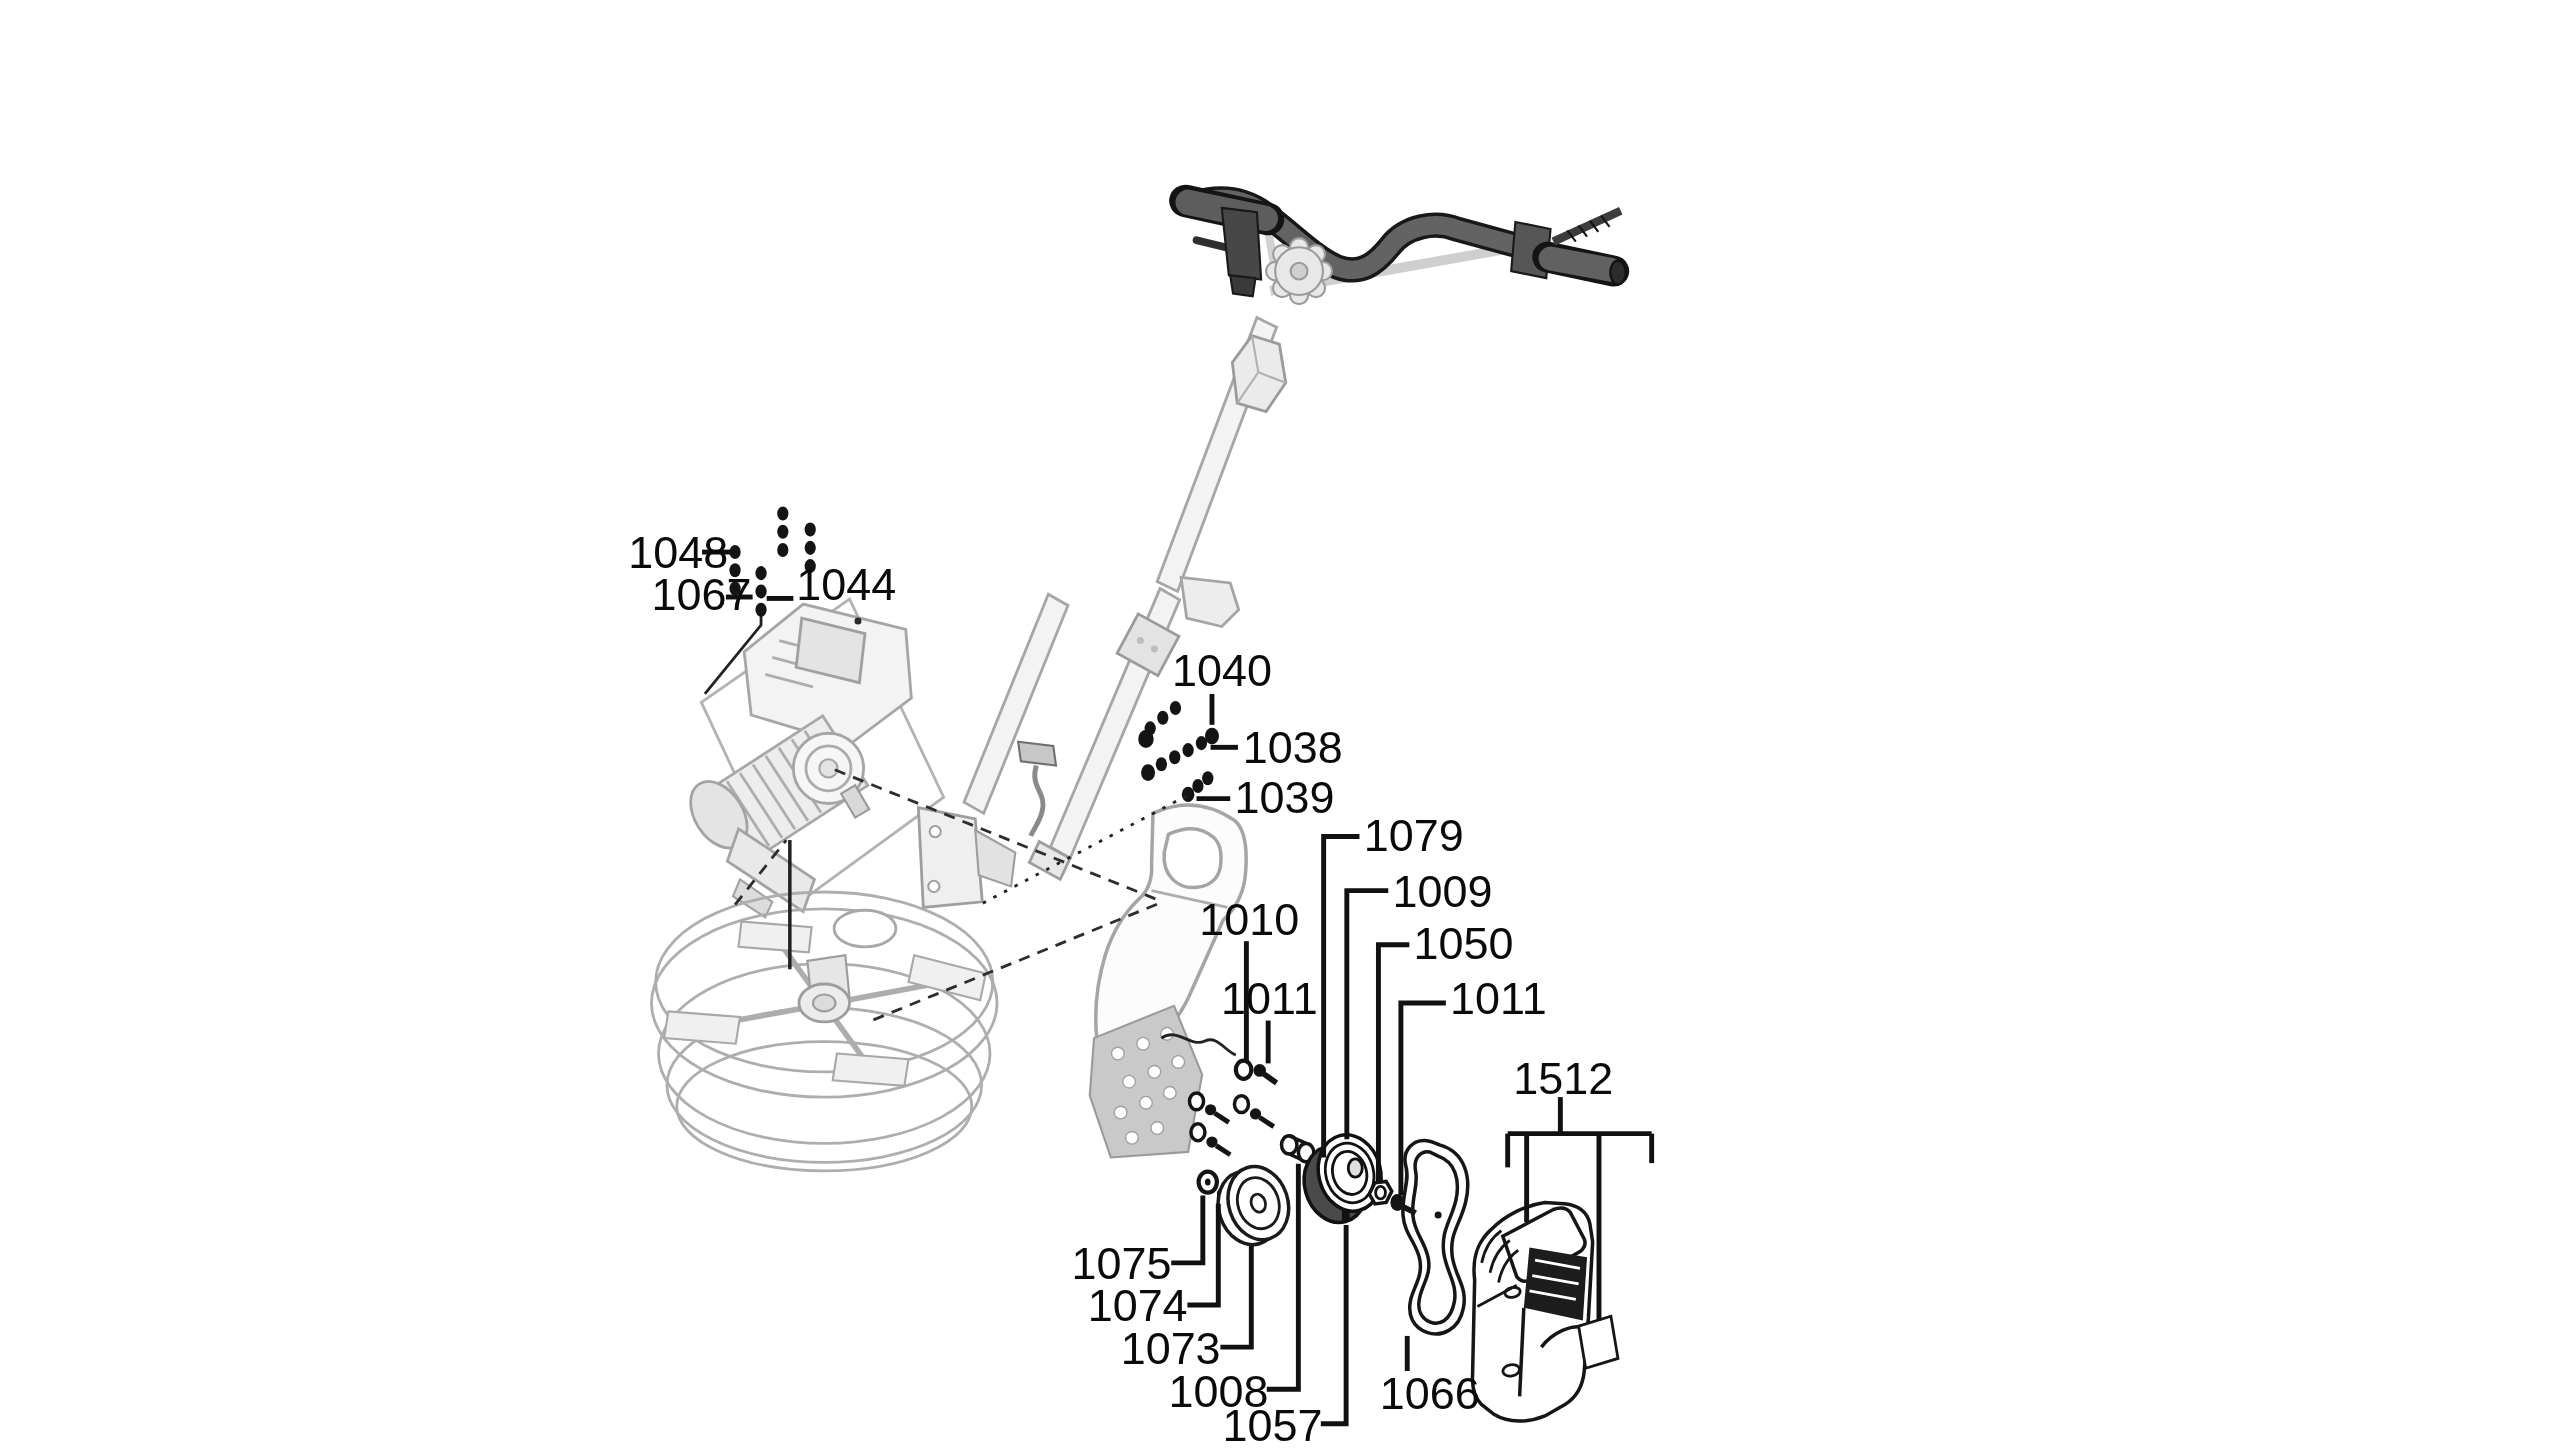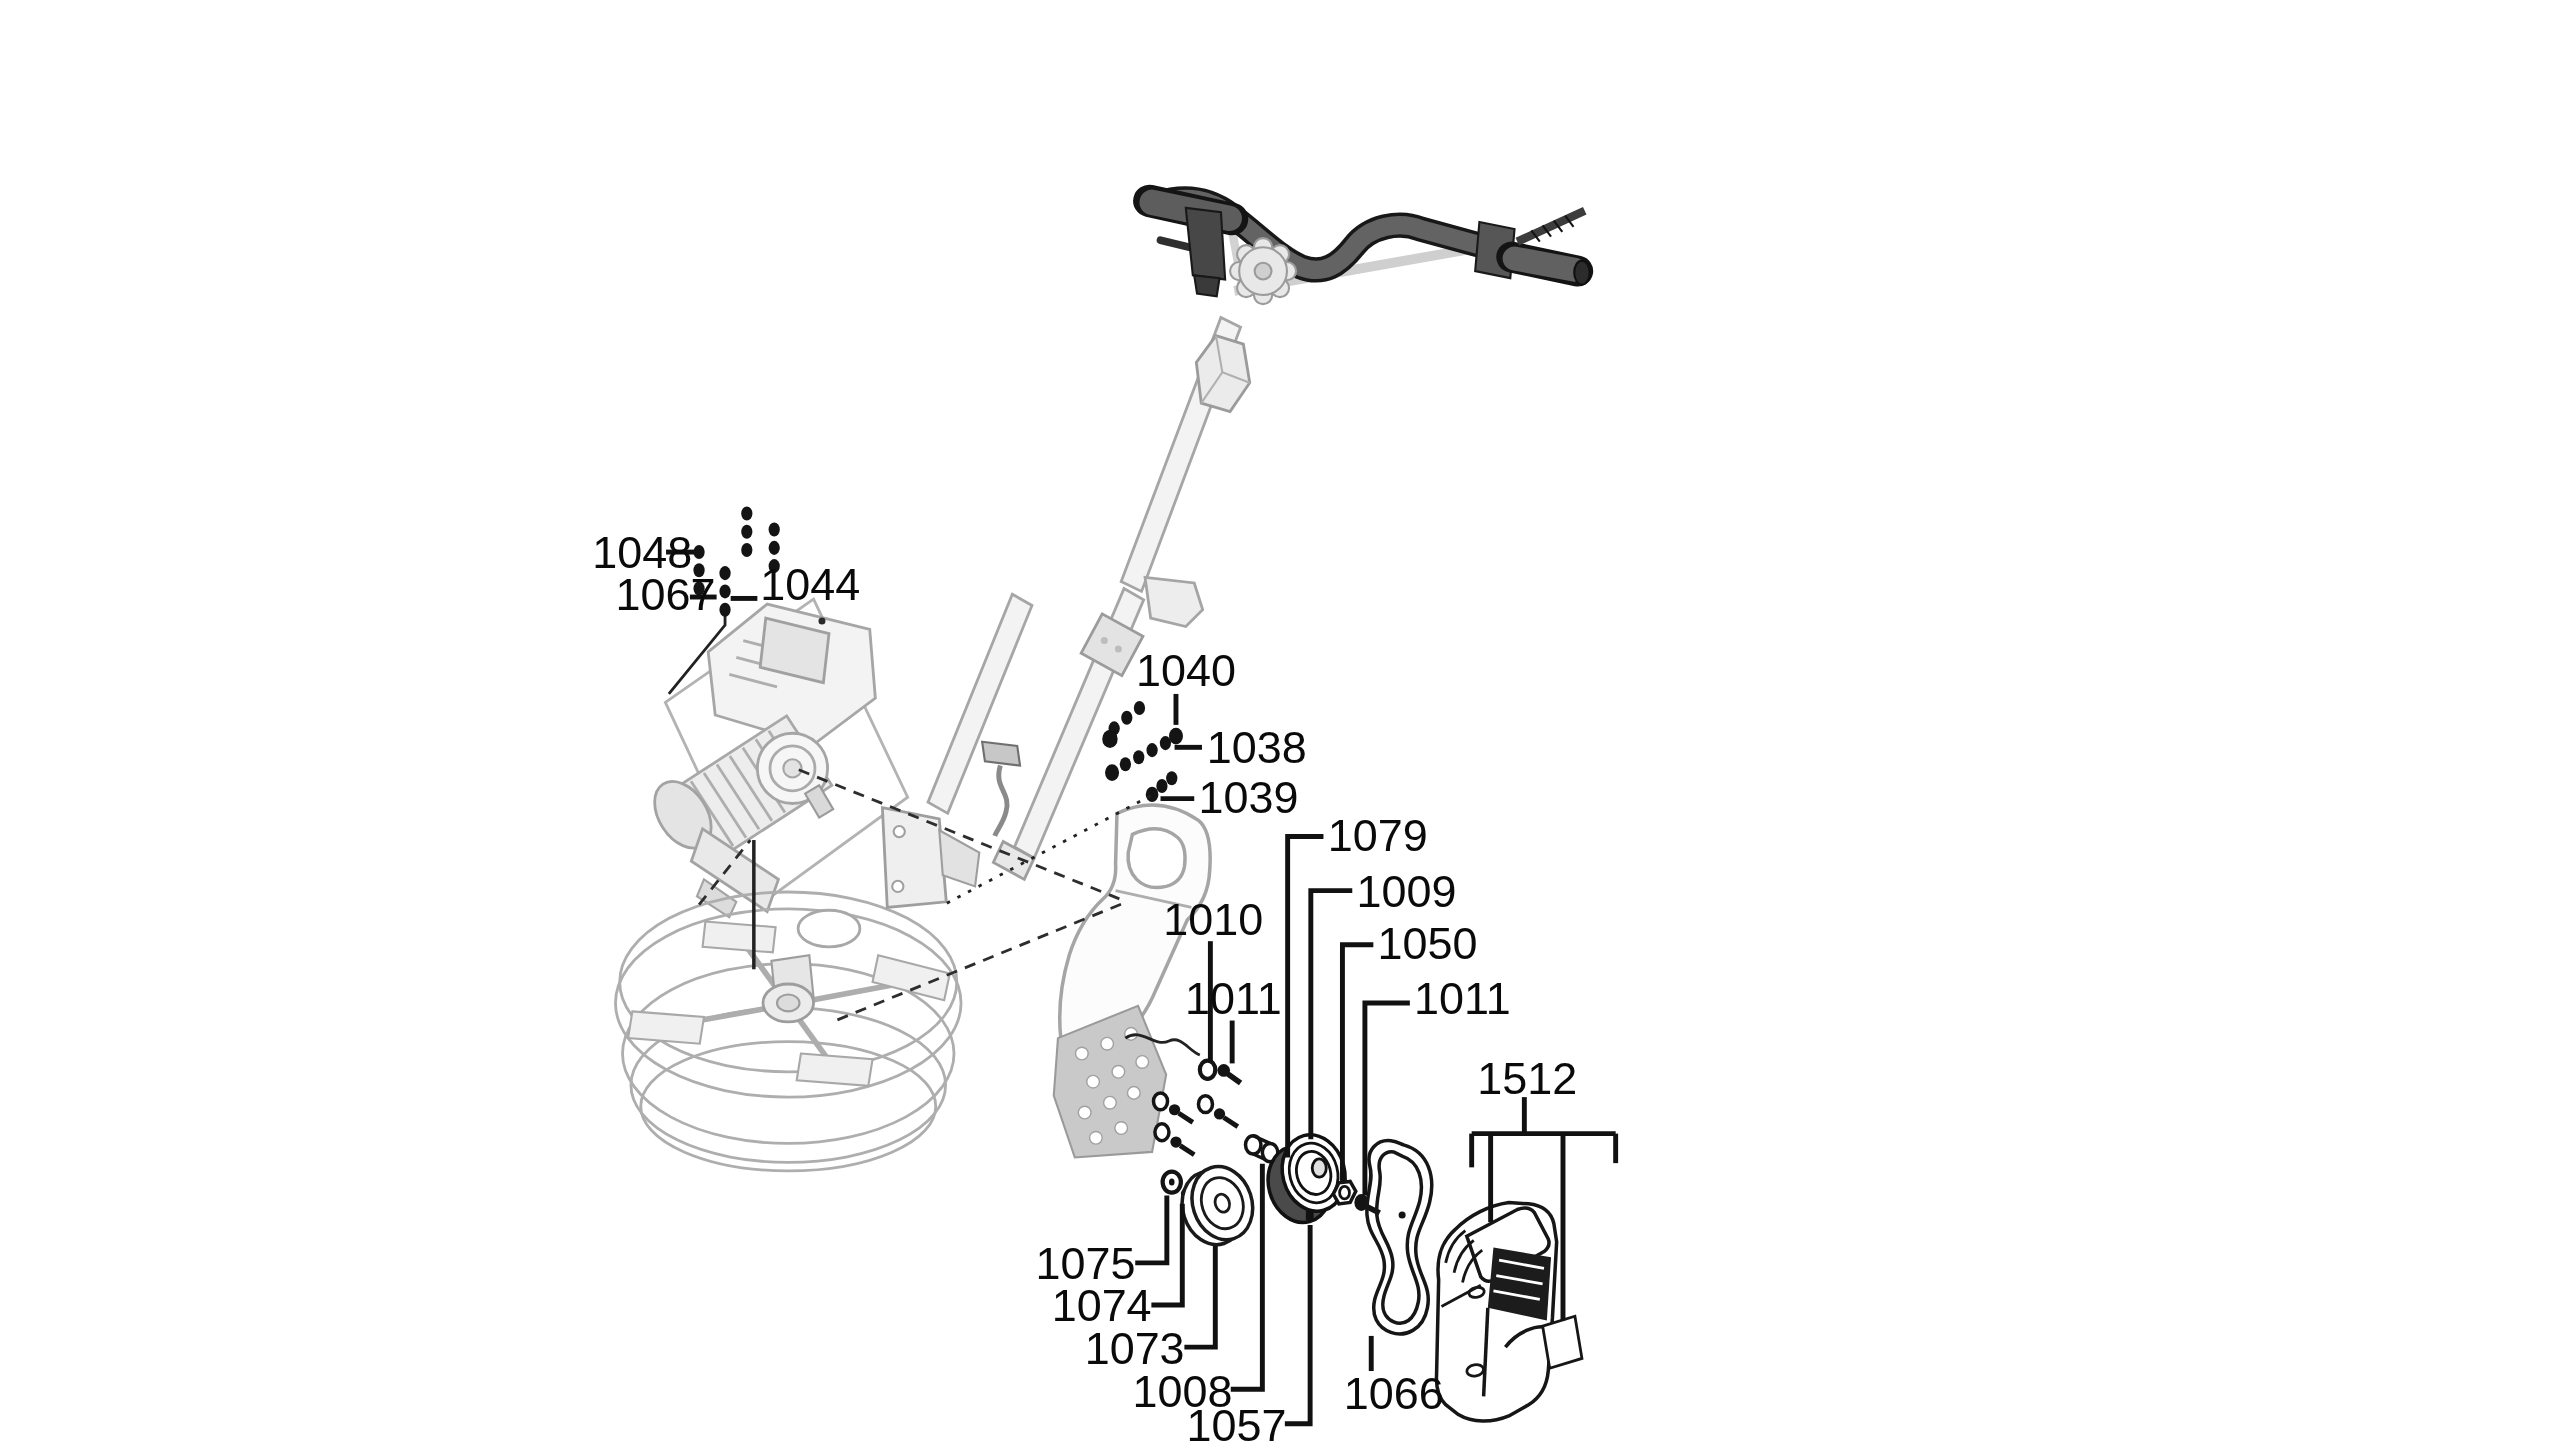--- a/index.html
+++ b/index.html
@@ -1,16 +1,16 @@
 <!DOCTYPE html>
 <html style="font-size:11.2px"><head>
 <meta charset="utf-8">
 <style>
   html,body{margin:0;padding:0;background:#ffffff;}
-  .stage{width:2384px;height:1449px;position:relative;background:#ffffff;overflow:hidden;}
+  .stage{width:2384px;height:1449px;position:relative;background:#ffffff;overflow:hidden;padding-left:36px;}
   svg{display:block;}
   text.callout{
     font-family:"Liberation Sans","DejaVu Sans",sans-serif;
     font-size:64px;
     fill:#0a0a0a;
     letter-spacing:0px;
   }
   .leader{stroke:#111111;stroke-width:7;fill:none;stroke-linecap:butt;}
   .leader-thin{stroke:#222222;stroke-width:4;fill:none;stroke-dasharray:5 12;}
   .xdash{stroke:#2d2d2d;stroke-width:4;fill:none;stroke-dasharray:16 12;}

